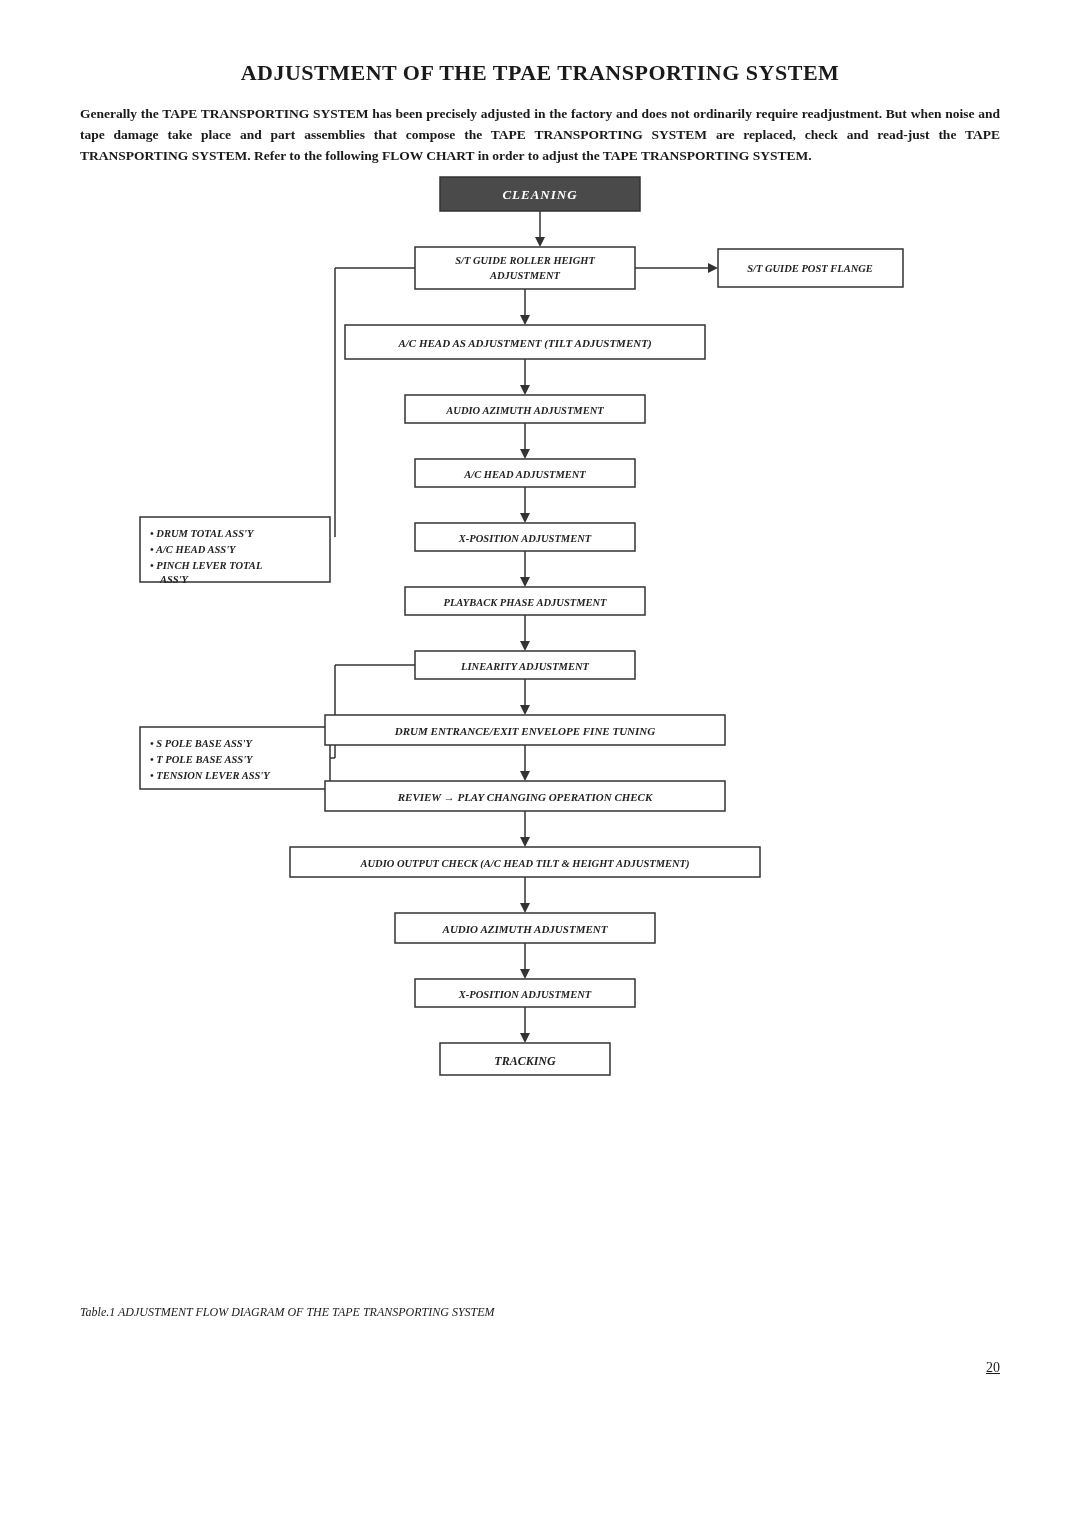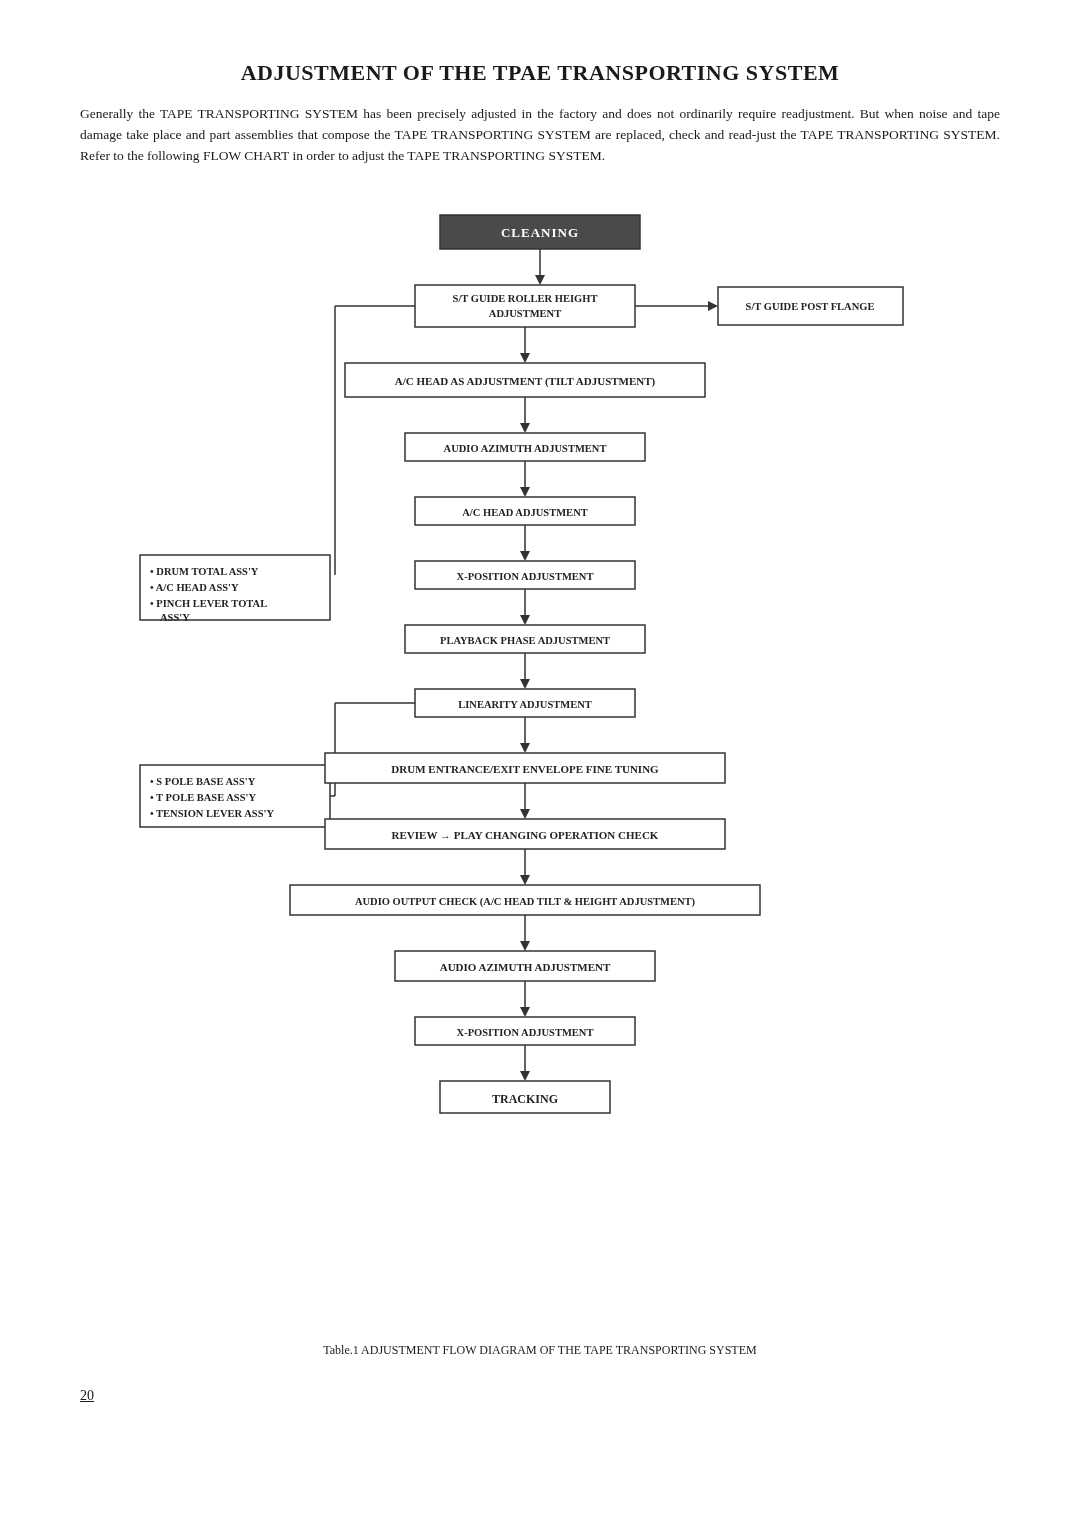--- a/index.html
+++ b/index.html
@@ -15,41 +15,43 @@
       font-size: 22px;
       font-weight: bold;
       text-transform: uppercase;
       margin-bottom: 18px;
       letter-spacing: 0.5px;
       text-align: center;
     }
     .intro-text {
       font-size: 13.5px;
       line-height: 1.55;
-      margin-bottom: 38px;
       text-align: justify;
+      font-weight: bold;
     }
     .caption {
       font-size: 12px;
-      text-align: center;
+      text-align: left;
       margin-top: 18px;
       font-weight: normal;
+      font-style: italic;
     }
     .page-number {
-      text-align: left;
+      text-align: right;
       font-size: 14px;
-      margin-top: 30px;
+      margin-top: 40px;
       text-decoration: underline;
     }
     
     .diagram-wrapper {
       width: 100%;
       display: flex;
       justify-content: center;
       margin-bottom: 10px;
+      font-style: italic;
     }
   </style>
 </head>
 <body>
 
 <h1 class="page-title">ADJUSTMENT OF THE TPAE TRANSPORTING SYSTEM</h1>
 <p class="intro-text">Generally the TAPE TRANSPORTING SYSTEM has been precisely adjusted in the factory and does not  ordinarily require readjustment. But when noise and tape damage take place and part assemblies that compose the TAPE TRANSPORTING SYSTEM are replaced, check and read-just the TAPE TRANSPORTING SYSTEM. Refer to the following FLOW CHART in order to adjust the TAPE TRANSPORTING SYSTEM.</p>
 
 <div class="diagram-wrapper">
   <svg width="860" height="1120" viewBox="0 0 860 1120" xmlns="http://www.w3.org/2000/svg" font-family="'Times New Roman', Times, serif" font-size="11">

